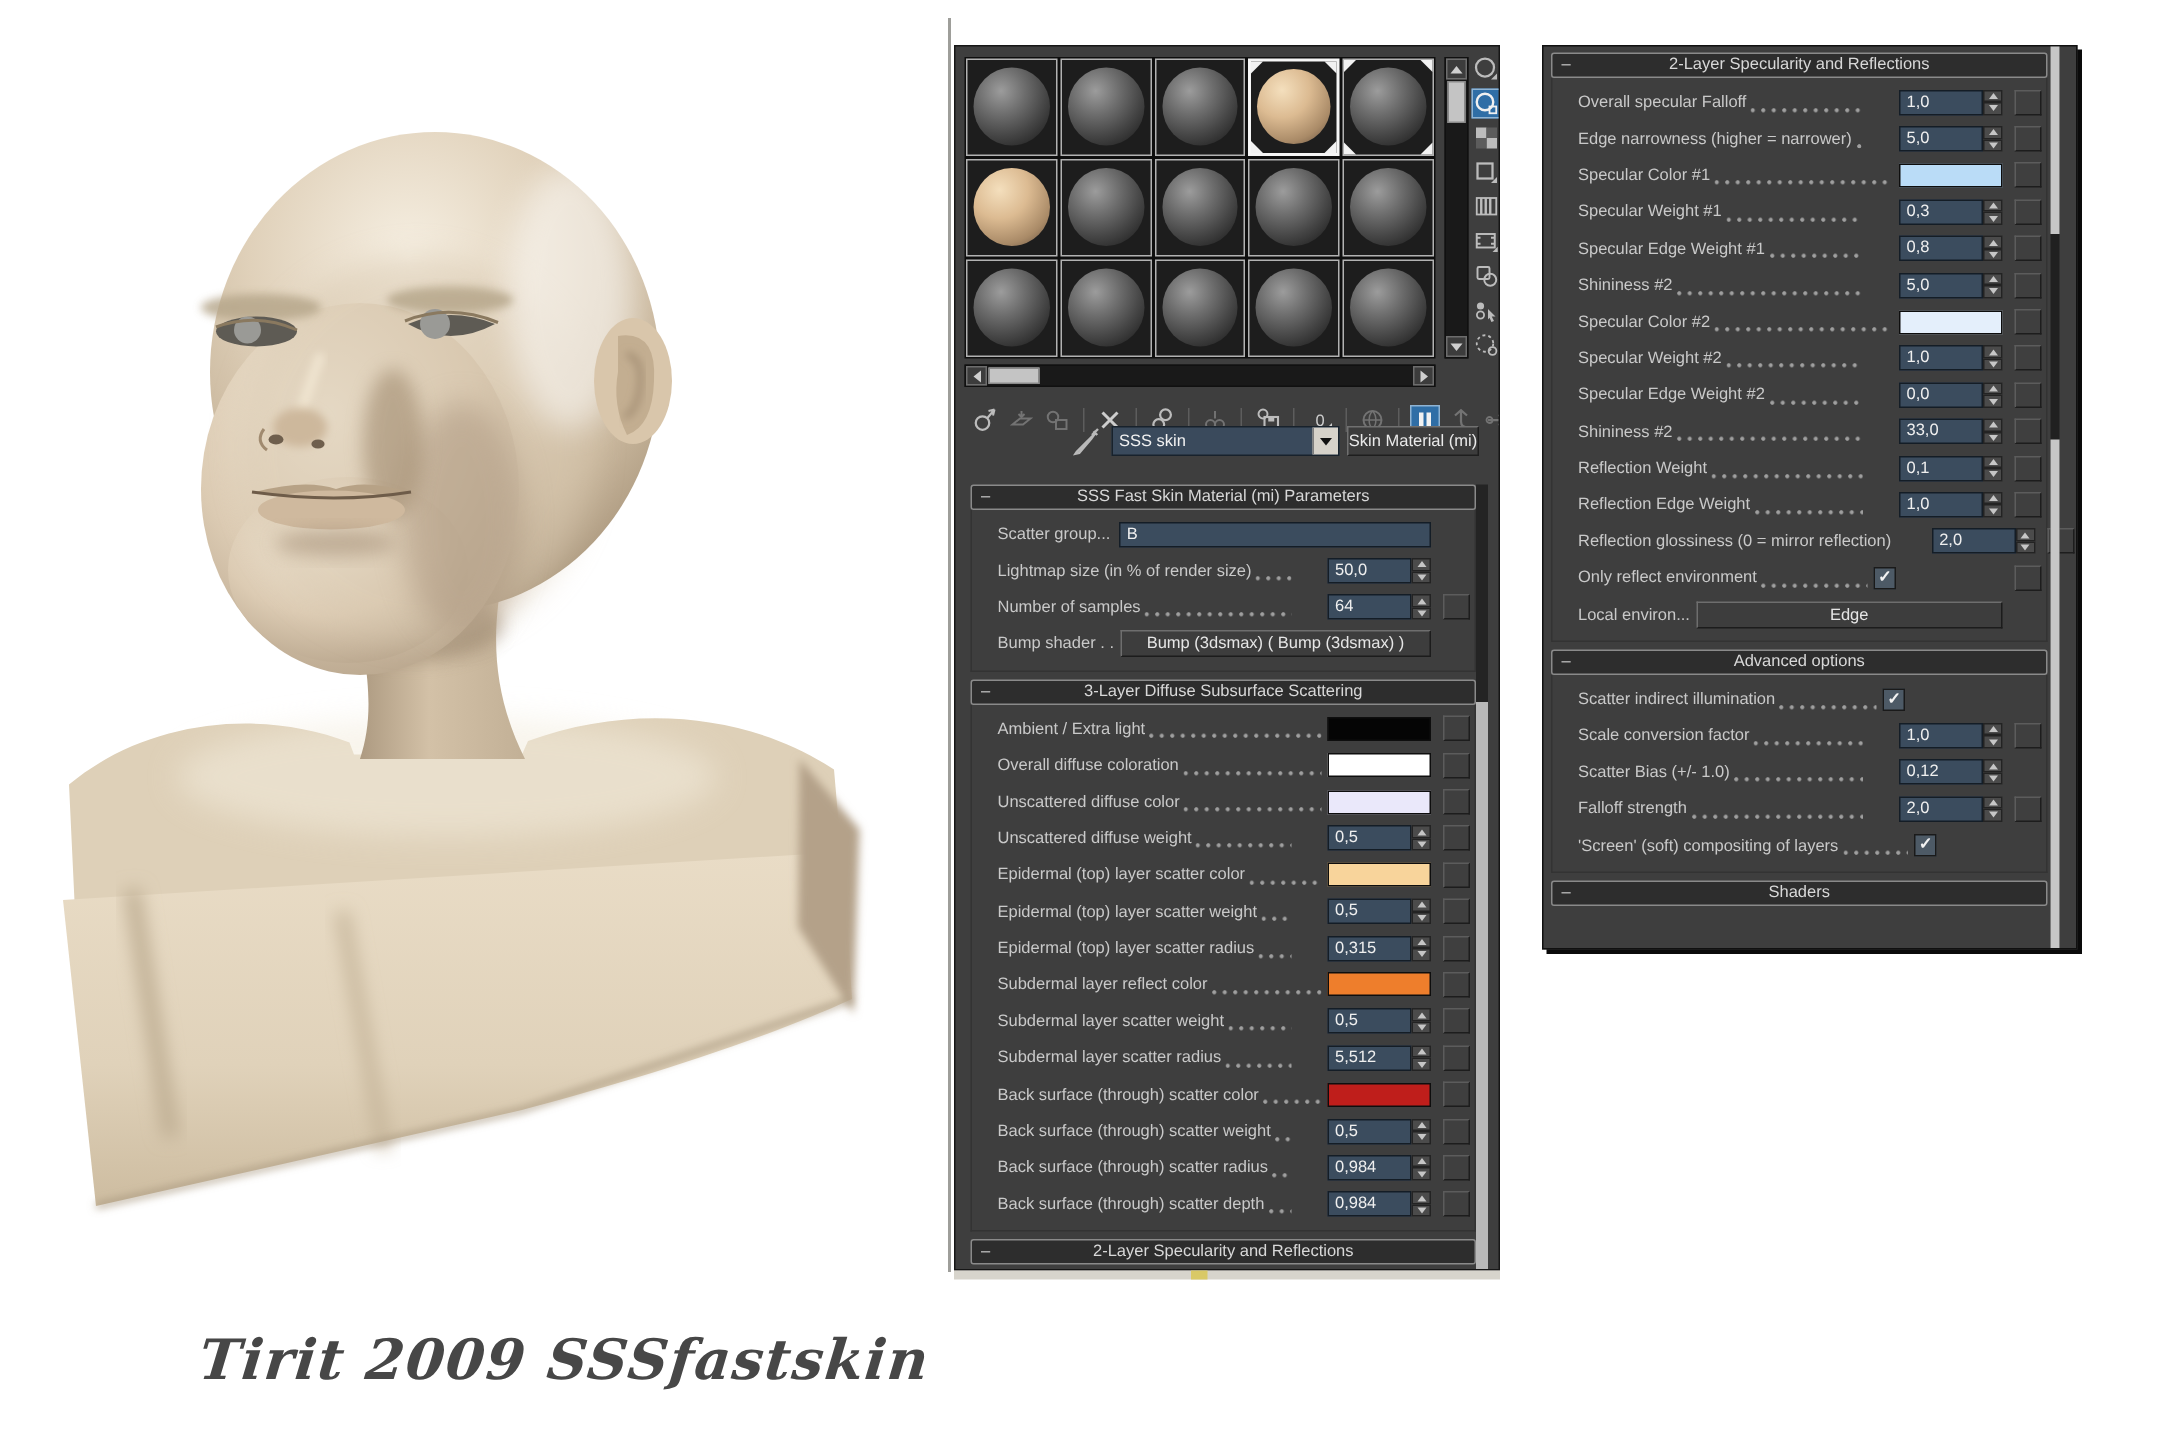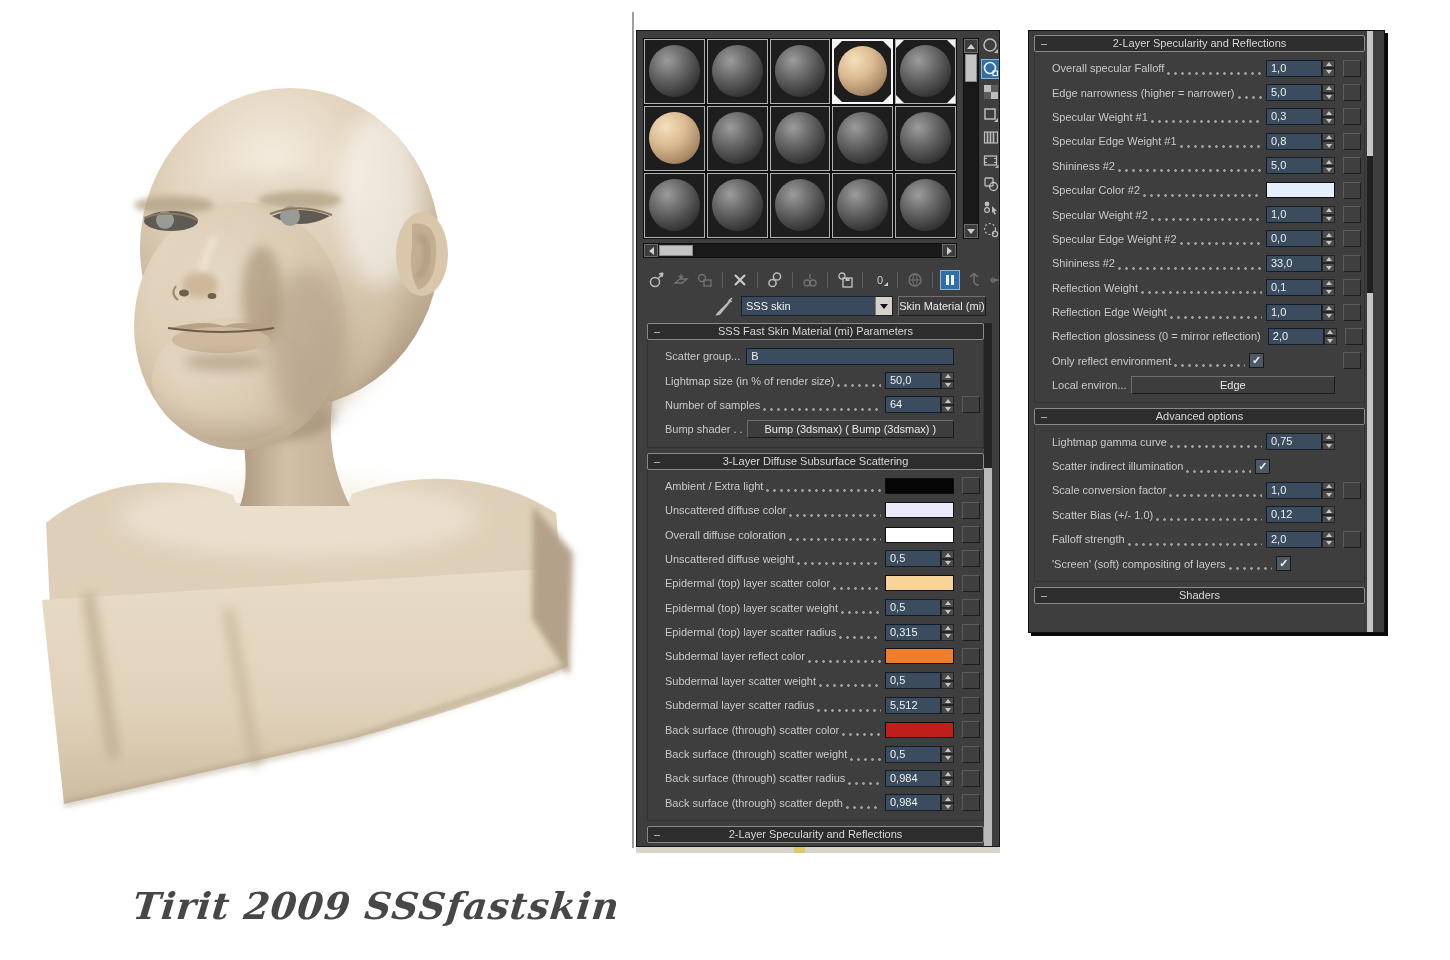--- a/index.html
+++ b/index.html
@@ -52,21 +52,21 @@
   .side-icons{position:absolute;left:344px;top:5px;width:19px;display:flex;flex-direction:column;align-items:center;}
   .main-toolbar{position:absolute;left:8px;top:237px;height:24px;display:flex;align-items:center;}
   .icon{width:20px;height:20px;display:flex;align-items:center;justify-content:center;flex:none;}
   .side-icons .icon{margin-bottom:3px;}
   .icon.active{background:#2f6ea6;border:1px solid #8fb4d4;box-sizing:border-box;}
   .icon.disabled{opacity:.42;}
   .tb-sep{width:1px;height:16px;background:#5d5d5d;margin:0 5px;flex:none;}
   .main-toolbar .icon{margin:0 2px;}
 
   
-  .name-row{position:absolute;left:0;top:265px;width:356px;height:22px;}
+  .name-row{position:absolute;left:0;top:253px;width:356px;height:22px;}
   .eyedropper{position:absolute;left:76px;top:0;width:22px;height:20px;}
   .mat-dropdown{position:absolute;left:104px;top:0;width:152px;height:20px;background:#3a4a5c;
     border:1px solid #18222c;box-sizing:border-box;display:flex;}
   .dd-text{flex:1;color:#f2f2f2;font-size:11px;line-height:18px;padding-left:4px;overflow:hidden;white-space:nowrap;}
   .dd-btn{width:16px;background:#d6d2ca;border-left:1px solid #7e7e7e;display:flex;align-items:center;justify-content:center;}
   .dd-btn .tri.down{border-width:5px 4px 0 4px;border-color:#111 transparent transparent transparent;}
   .type-btn{position:absolute;left:261px;top:0;width:88px;height:20px;background:#3c3c3c;
     border:1px solid #707070;border-bottom-color:#1e1e1e;border-right-color:#1e1e1e;box-sizing:border-box;
     color:#eaeaea;font-size:11px;text-align:center;line-height:18px;}
 
@@ -79,21 +79,21 @@
   .rollout{margin-bottom:5px;}
   .ro-header{height:17px;background:#2d2d2d;border:1px solid #8a8a8a;border-radius:2px;
     color:#d8d8d8;font-size:11px;text-align:center;line-height:15px;position:relative;box-sizing:border-box;}
   .ro-header .minus{position:absolute;left:6px;top:0;color:#cfcfcf;}
   .ro-body{border:1px solid #333333;border-top:none;padding:4px 3px 5px 3px;}
   .param-row{display:flex;align-items:center;height:24.4px;font-size:11px;color:#c9c9c9;padding-left:14px;}
   .param-row .lbl{white-space:nowrap;flex:none;}
   .leader{flex:1;height:3px;margin:10px 4px 0 3px;background-image:radial-gradient(circle at 1.5px 1.5px,#9f9f9f 1.1px,transparent 1.6px);
     background-size:7px 3px;background-repeat:repeat-x;}
   .val-field{width:56px;height:17px;background:#3b4c5e;border:1px solid #141d26;color:#efefef;
-    font-size:11px;line-height:15px;padding-left:4px;box-sizing:border-box;flex:none;overflow:hidden;}
+    font-size:11px;line-height:15px;padding-left:4px;box-sizing:border-box;flex:none;overflow:hidden;margin-left:20px;}
   .val-field.wide{flex:1;width:auto;}
   .spinner{width:13px;height:17px;display:flex;flex-direction:column;flex:none;}
   .spin{flex:1;background:#4b4b4b;border:1px solid #232323;display:flex;align-items:center;justify-content:center;box-sizing:border-box;}
   .spin .tri.up{border-width:0 3px 4px 3px;border-color:transparent transparent #c6c6c6 transparent;}
   .spin .tri.down{border-width:4px 3px 0 3px;border-color:#c6c6c6 transparent transparent transparent;}
   .swatch{width:69px;height:16px;border:1px solid #0e0e0e;box-sizing:border-box;flex:none;}
   .map-btn{width:18px;height:17px;margin-left:8px;background:#3f3f3f;border:1px solid #5c5c5c;
     border-bottom-color:#1d1d1d;border-right-color:#1d1d1d;box-sizing:border-box;flex:none;}
   .map-spacer{width:26px;flex:none;}
   .checkbox{width:13px;height:13px;background:#4d5a66;border:1px solid #1a1a1a;color:#f2f2f2;
@@ -475,31 +475,31 @@
           <div class="ro-body">
             <div class="param-row">
               <div class="lbl">Ambient / Extra light</div>
               <div class="leader"></div>
               <div class="swatch" style="background: rgb(5, 5, 5);">
                 <div></div>
               </div>
               <div class="map-btn"></div>
             </div>
             <div class="param-row">
+              <div class="lbl">Overall diffuse coloration</div>
+              <div class="leader"></div>
+              <div class="swatch" style="background: rgb(255, 255, 255);">
+                <div></div>
+              </div>
+              <div class="map-btn"></div>
+            </div>
+            <div class="param-row">
               <div class="lbl">Unscattered diffuse color</div>
               <div class="leader"></div>
               <div class="swatch" style="background: rgb(234, 232, 250);">
-                <div></div>
-              </div>
-              <div class="map-btn"></div>
-            </div>
-            <div class="param-row">
-              <div class="lbl">Overall diffuse coloration</div>
-              <div class="leader"></div>
-              <div class="swatch" style="background: rgb(255, 255, 255);">
                 <div></div>
               </div>
               <div class="map-btn"></div>
             </div>
             <div class="param-row">
               <div class="lbl">Unscattered diffuse weight</div>
               <div class="leader"></div>
               <div class="val-field">0,5</div>
               <div class="spinner">
                 <div class="spin">
@@ -675,20 +675,28 @@
                 <div class="spin">
                   <div class="tri up"></div>
                 </div>
                 <div class="spin">
                   <div class="tri down"></div>
                 </div>
               </div>
               <div class="map-btn"></div>
             </div>
             <div class="param-row">
+              <div class="lbl">Specular Color #1</div>
+              <div class="leader"></div>
+              <div class="swatch" style="background: rgb(186, 220, 247);">
+                <div></div>
+              </div>
+              <div class="map-btn"></div>
+            </div>
+            <div class="param-row">
               <div class="lbl">Specular Weight #1</div>
               <div class="leader"></div>
               <div class="val-field">0,3</div>
               <div class="spinner">
                 <div class="spin">
                   <div class="tri up"></div>
                 </div>
                 <div class="spin">
                   <div class="tri down"></div>
                 </div>
@@ -825,34 +833,20 @@
             <div class="param-row">
               <div class="lbl">Local environ...</div>
               <div class="wide-btn">Edge</div>
               <div class="map-spacer"></div>
             </div>
           </div>
         </div>
         <div class="rollout">
           <div class="ro-header"><div class="minus">–</div><span>Advanced options</span></div>
           <div class="ro-body">
-            <div class="param-row">
-              <div class="lbl">Lightmap gamma curve</div>
-              <div class="leader"></div>
-              <div class="val-field">0,75</div>
-              <div class="spinner">
-                <div class="spin">
-                  <div class="tri up"></div>
-                </div>
-                <div class="spin">
-                  <div class="tri down"></div>
-                </div>
-              </div>
-              <div class="map-spacer"></div>
-            </div>
             <div class="param-row">
               <div class="lbl">Scatter indirect illumination</div>
               <div class="leader"></div>
               <div class="checkbox">✓</div>
               <div class="check-fill"></div>
               <div class="map-spacer"></div>
             </div>
             <div class="param-row">
               <div class="lbl">Scale conversion factor</div>
               <div class="leader"></div>

